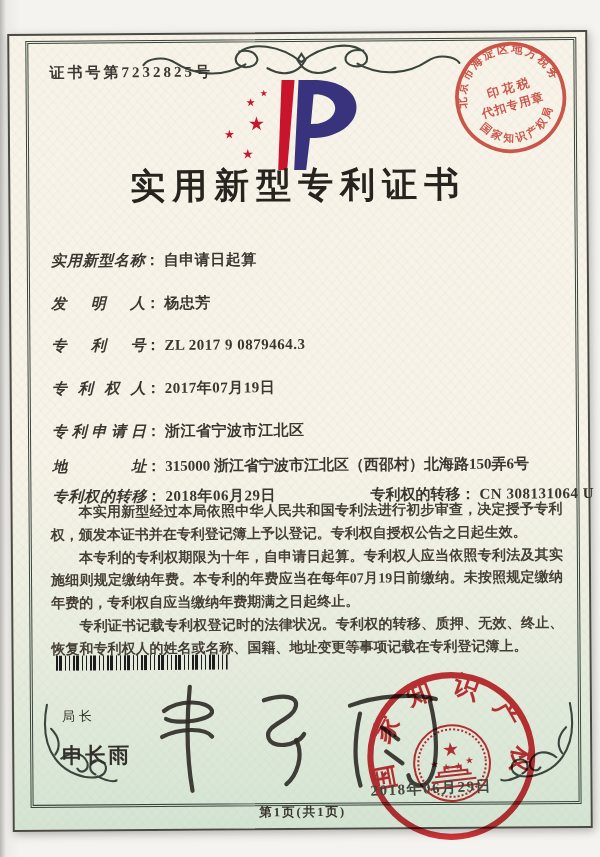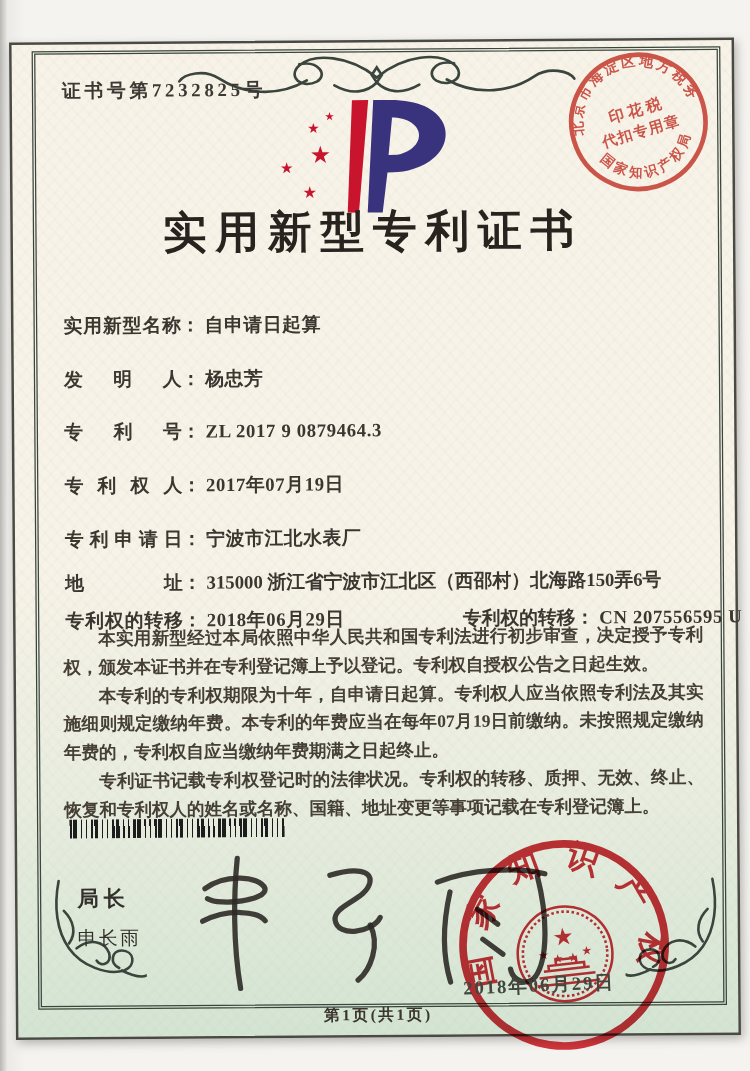--- a/index.html
+++ b/index.html
@@ -33,36 +33,36 @@
     color:#3c3833;letter-spacing:3px;
   }
   .tax-stamp{position:absolute;left:442px;top:6px;width:118px;height:118px;transform:rotate(-16deg);opacity:.85;}
   .logo{position:absolute;left:50%;top:40px;transform:translateX(-50%);width:200px;height:102px;}
   .title{
     position:absolute;left:0;top:128px;width:100%;text-align:center;
     font-size:35px;font-weight:700;color:#27241f;letter-spacing:7px;
   }
   .fields{position:absolute;left:40px;top:0;width:510px;}
   .frow{position:absolute;left:0;white-space:nowrap;font-size:15px;font-weight:700;color:#3b3630;}
-  .flabel{display:inline-block;width:94px;text-align:justify;text-align-last:justify;}
+  .flabel{display:inline-block;width:94px;text-align:justify;text-align-last:justify;font-style:italic;}
   .fcolon{display:inline-block;margin-right:4px;}
   .fvalue{letter-spacing:.5px;}
   .grant-right{position:absolute;left:318px;top:0;white-space:nowrap;}
   .paras{
     position:absolute;left:38px;top:466px;width:512px;
     font-size:14px;line-height:22.8px;color:#453f37;font-weight:600;
     text-align:justify;
   }
   .paras p{text-indent:2em;}
   .barcode{
     position:absolute;left:42px;top:620px;width:172px;height:15px;
     background:repeating-linear-gradient(90deg,#1c1c1c 0 2px,transparent 2px 3px,#1c1c1c 3px 6px,transparent 6px 9px,#1c1c1c 9px 10px,transparent 10px 13px,#1c1c1c 13px 14px,transparent 14px 17px);
   }
-  .signer-title{position:absolute;left:48px;top:672px;font-size:17px;font-weight:700;color:#32302b;letter-spacing:4px;}
-  .signer-name{position:absolute;left:48px;top:706px;font-size:15px;font-weight:400;color:#32302b;letter-spacing:2px;}
+  .signer-title{position:absolute;left:48px;top:672px;font-size:13px;font-weight:400;color:#32302b;letter-spacing:4px;}
+  .signer-name{position:absolute;left:48px;top:706px;font-size:21px;font-weight:700;color:#32302b;letter-spacing:2px;}
   .signature{position:absolute;left:132px;top:646px;width:300px;height:115px;}
   .signature path{stroke:#2e2a26;stroke-width:4.2;fill:none;stroke-linecap:round;opacity:.9;}
   .seal{position:absolute;left:350px;top:636px;width:174px;height:174px;opacity:.93;mix-blend-mode:multiply;transform:rotate(-6deg);}
   .seal text{fill:var(--seal_red);font-family:"Liberation Serif",serif;font-weight:700;}
   .seal .ring{stroke:var(--seal_red);stroke-width:6;fill:none;}
   .seal .em{stroke:var(--seal_red);fill:none;stroke-width:2;}
   .seal .emf{fill:var(--seal_red);}
   .date-stamp{
     position:absolute;left:356px;top:746px;font-size:15px;font-weight:700;
     color:#43463e;letter-spacing:1.5px;transform:rotate(-2deg);white-space:nowrap;
@@ -148,28 +148,28 @@
     <div class="frow" style="top:259px">
       <span class="flabel">发明人</span><span class="fcolon">：</span><span class="fvalue">杨忠芳</span>
     </div>
     <div class="frow" style="top:301px">
       <span class="flabel">专利号</span><span class="fcolon">：</span><span class="fvalue">ZL 2017 9 0879464.3</span>
     </div>
     <div class="frow" style="top:344px">
       <span class="flabel">专利权人</span><span class="fcolon">：</span><span class="fvalue">2017年07月19日</span>
     </div>
     <div class="frow" style="top:387px">
-      <span class="flabel">专利申请日</span><span class="fcolon">：</span><span class="fvalue">宁波市江北水表厂</span>
+      <span class="flabel">专利申请日</span><span class="fcolon">：</span><span class="fvalue">浙江省宁波市江北区</span>
     </div>
     <div class="frow" style="top:422px">
       <span class="flabel">地址</span><span class="fcolon">：</span><span class="fvalue" style="letter-spacing:0">315000 浙江省宁波市江北区（西邵村）北海路150弄6号</span>
     </div>
     <div class="frow" style="top:452px">
       <span><span class="flabel">专利权的转移</span><span class="fcolon">：</span><span class="fvalue">2018年06月29日</span></span>
-      <span class="grant-right"><span>专利权的转移</span><span class="fcolon">：</span><span class="fvalue">CN 207556595 U</span></span>
+      <span class="grant-right"><span>专利权的转移</span><span class="fcolon">：</span><span class="fvalue">CN 308131064 U</span></span>
     </div>
   </div>
 
   <div class="paras">
     <p>本实用新型经过本局依照中华人民共和国专利法进行初步审查，决定授予专利权，颁发本证书并在专利登记簿上予以登记。专利权自授权公告之日起生效。</p>
     <p>本专利的专利权期限为十年，自申请日起算。专利权人应当依照专利法及其实施细则规定缴纳年费。本专利的年费应当在每年07月19日前缴纳。未按照规定缴纳年费的，专利权自应当缴纳年费期满之日起终止。</p>
     <p>专利证书记载专利权登记时的法律状况。专利权的转移、质押、无效、终止、恢复和专利权人的姓名或名称、国籍、地址变更等事项记载在专利登记簿上。</p>
   </div>
 
   <div class="barcode"></div>

